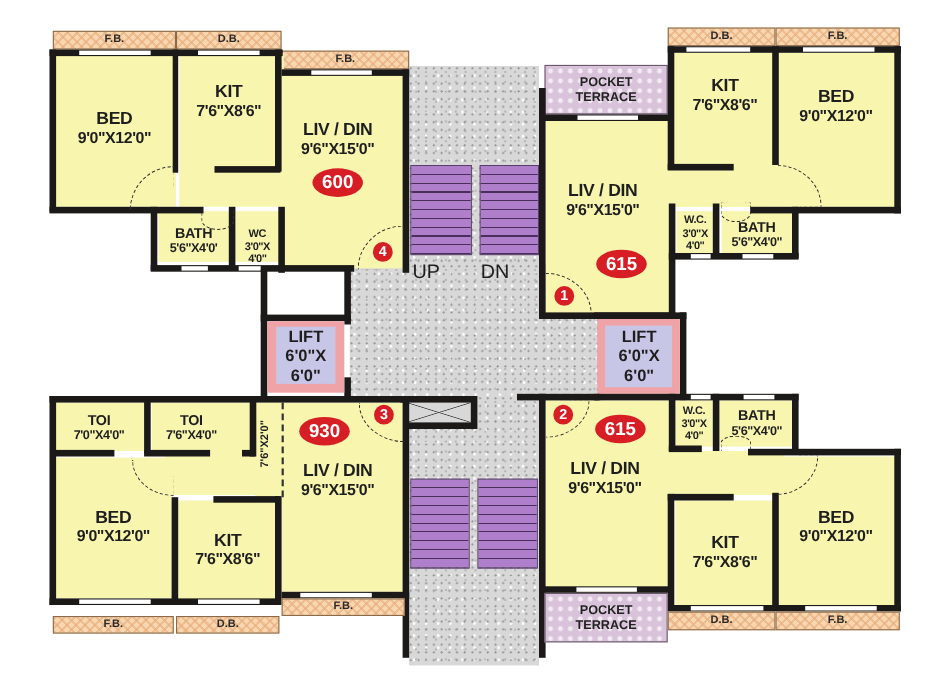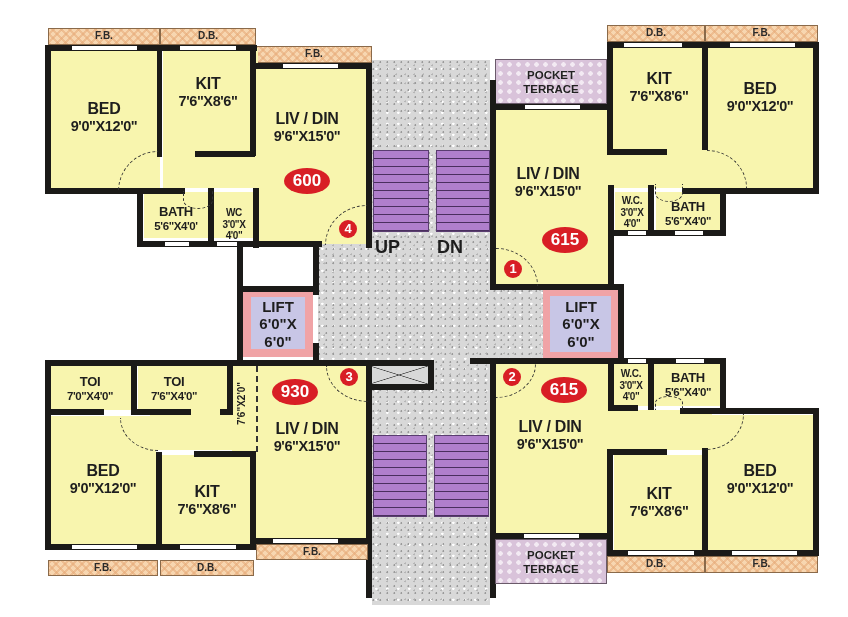--- a/index.html
+++ b/index.html
@@ -29,21 +29,21 @@
   .lbl .d{font-size:14.5px;letter-spacing:-0.4px;}
   .lbl.sm .n{font-size:13px;}
   .lbl.sm .d{font-size:11.5px;}
   .lbl.xs .n{font-size:10px;}
   .lbl.xs .d{font-size:10px;}
   .area{position:absolute;background:#d81e25;color:#fff;font-weight:bold;font-size:17px;border-radius:50%;
         width:46px;height:26px;line-height:26px;text-align:center;transform:translate(-50%,-50%);}
   .flat{position:absolute;background:#d81e25;color:#fff;font-weight:bold;font-size:13px;border-radius:50%;
         width:18px;height:18px;line-height:18px;text-align:center;transform:translate(-50%,-50%);}
   .door{position:absolute;border:1.3px dashed #333;box-sizing:border-box;}
-  .updn{position:absolute;font-weight:bold;font-size:18px;color:#1e1e1e;}
+  .updn{position:absolute;font-weight:normal;font-size:18px;color:#1e1e1e;}
   .duct{position:absolute;border:6px solid #1b1a18;box-sizing:border-box;background:
         linear-gradient(to top right,transparent calc(50% - 0.7px),#444 50%,transparent calc(50% + 0.7px)),
         linear-gradient(to bottom right,transparent calc(50% - 0.7px),#444 50%,transparent calc(50% + 0.7px)),#d8d8d8;}
   .vtext{position:absolute;font-weight:bold;font-size:10px;color:#1e1e1e;transform:rotate(-90deg);transform-origin:center;white-space:nowrap;}
 </style>
 </head>
 <body>
 
 <div>
 
@@ -108,21 +108,21 @@
   </div>
   <div class="lbl sm" style="left:176px;top:205px;">
     <div class="n">BATH</div>
     <div class="d">5'6"X4'0'</div>
   </div>
   <div class="lbl xs" style="left:234px;top:207px;">
     <div class="n">WC</div>
     <div class="d">3'0"X</div>
     <div class="d">4'0"</div>
   </div>
-  <div class="area" style="left:307px;top:181px;">600</div>
+  <div class="area" style="left:307px;top:166px;">600</div>
   <div class="flat" style="left:348px;top:229px;">4</div>
 
   <div class="balc" style="left:607px;top:25px;width:98px;height:17px;">D.B.</div>
   <div class="balc" style="left:705px;top:25px;width:113px;height:17px;">F.B.</div>
   <div class="terrace" style="left:495px;top:59px;width:112px;height:45px;">
     <span>POCKET</span>
     <span>TERRACE</span>
   </div>
   <div class="room" style="left:612px;top:48px;width:92px;height:140px;"></div>
   <div class="room" style="left:708px;top:48px;width:107px;height:140px;"></div>

